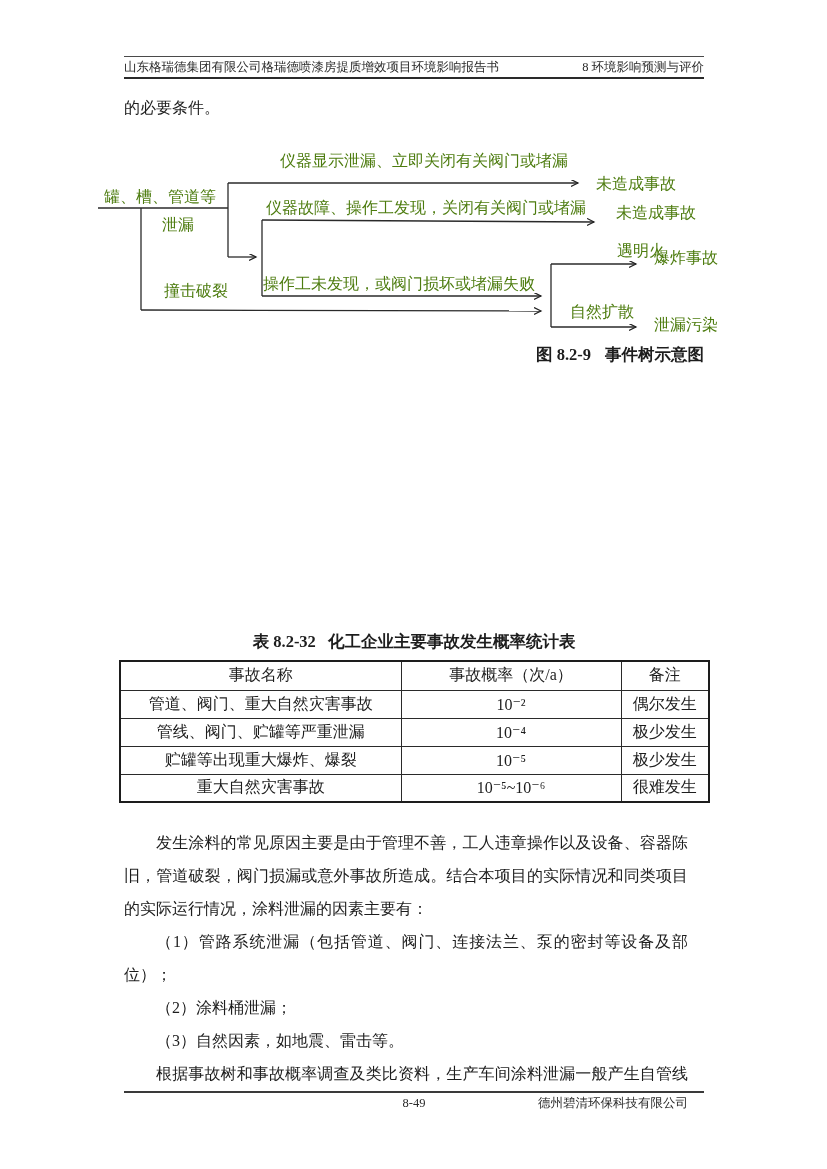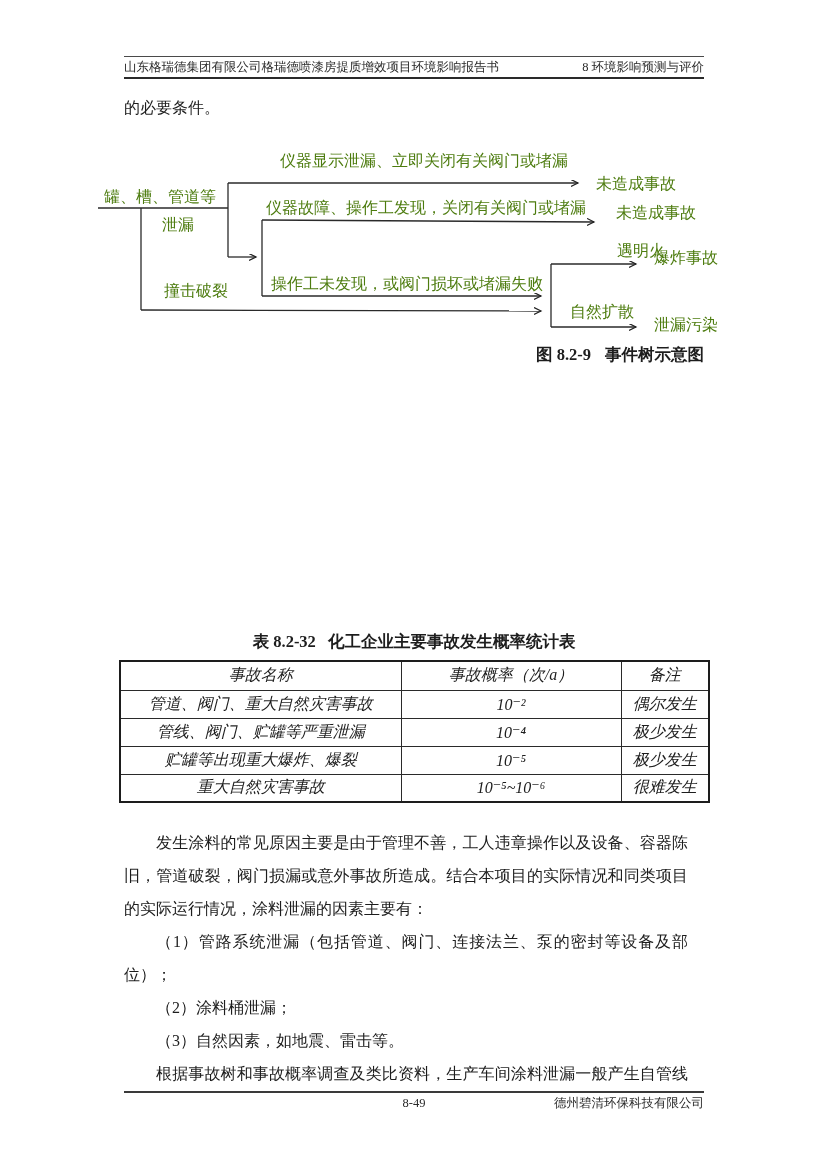--- a/index.html
+++ b/index.html
@@ -28,30 +28,30 @@
   .block-b{position:absolute;left:124px;top:826px;width:564px;}
   .block-b p{margin:0;font-size:16px;line-height:33px;text-align:justify;text-indent:2em;}
   .just-last{text-align-last:justify;}
   
   .tbl-title{position:absolute;left:124px;top:631px;width:580px;text-align:center;
     font-weight:bold;font-size:16.5px;}
   .tbl-title .t-no{margin-right:12px;}
   table.prob{position:absolute;left:119px;top:660px;border-collapse:collapse;table-layout:fixed;
     font-size:16px;color:#1d1d1d;}
   table.prob td,table.prob th{border:1px solid #2a2a2a;text-align:center;vertical-align:middle;
-    font-weight:normal;padding:0;font-style:italic;}
+    font-weight:normal;padding:0;}
   table.prob{border:2px solid #1d1d1d;}
   table.prob tr{height:28px;}
   table.prob tr.hrow{height:29px;}
   col.c1{width:281px;} col.c2{width:220px;} col.c3{width:88px;}
   
   .ftr-rule{position:absolute;left:124px;top:1091px;width:580px;height:1.5px;background:#3a3a3a;}
   .ftr-row{position:absolute;left:124px;top:1095px;width:580px;font-size:12.5px;line-height:17px;color:#2a2a2a;}
   .ftr-page{display:block;text-align:center;}
-  .ftr-co{position:absolute;right:0;top:0;}
+  .ftr-co{position:absolute;right:16px;top:0;}
 </style>
 </head>
 <body>
 
 <div class="page">
 
   <div class="hdr-rule-top"></div>
   <div class="hdr-row">
     <span>山东格瑞德集团有限公司格瑞德喷漆房提质增效项目环境影响报告书</span>
     <span>8 环境影响预测与评价</span>
@@ -82,21 +82,21 @@
         <line x1="551" y1="182" x2="636" y2="182" marker-end="url(#arr)"></line>
       </g>
     </svg>
     <span class="dlabel" style="left:104px;top:42px;">罐、槽、管道等</span>
     <span class="dlabel" style="left:162px;top:70px;">泄漏</span>
     <span class="dlabel" style="left:164px;top:136px;">撞击破裂</span>
     <span class="dlabel" style="left:280px;top:6px;">仪器显示泄漏、立即关闭有关阀门或堵漏</span>
     <span class="dlabel" style="left:596px;top:29px;">未造成事故</span>
     <span class="dlabel" style="left:266px;top:53px;">仪器故障、操作工发现，关闭有关阀门或堵漏</span>
     <span class="dlabel" style="left:616px;top:58px;">未造成事故</span>
-    <span class="dlabel" style="left:271px;top:129px;">操作工未发现，或阀门损坏或堵漏失败</span>
+    <span class="dlabel" style="left:263px;top:129px;">操作工未发现，或阀门损坏或堵漏失败</span>
     <span class="dlabel" style="left:577px;top:96px;margin-left:40px;">遇明火</span>
     <span class="dlabel" style="left:654px;top:103px;">爆炸事故</span>
     <span class="dlabel" style="left:570px;top:157px;">自然扩散</span>
     <span class="dlabel" style="left:654px;top:170px;">泄漏污染</span>
   </div>
 
   <div class="caption">
     <span class="cap-no">图 8.2-9</span><span>事件树示意图</span>
   </div>
 

